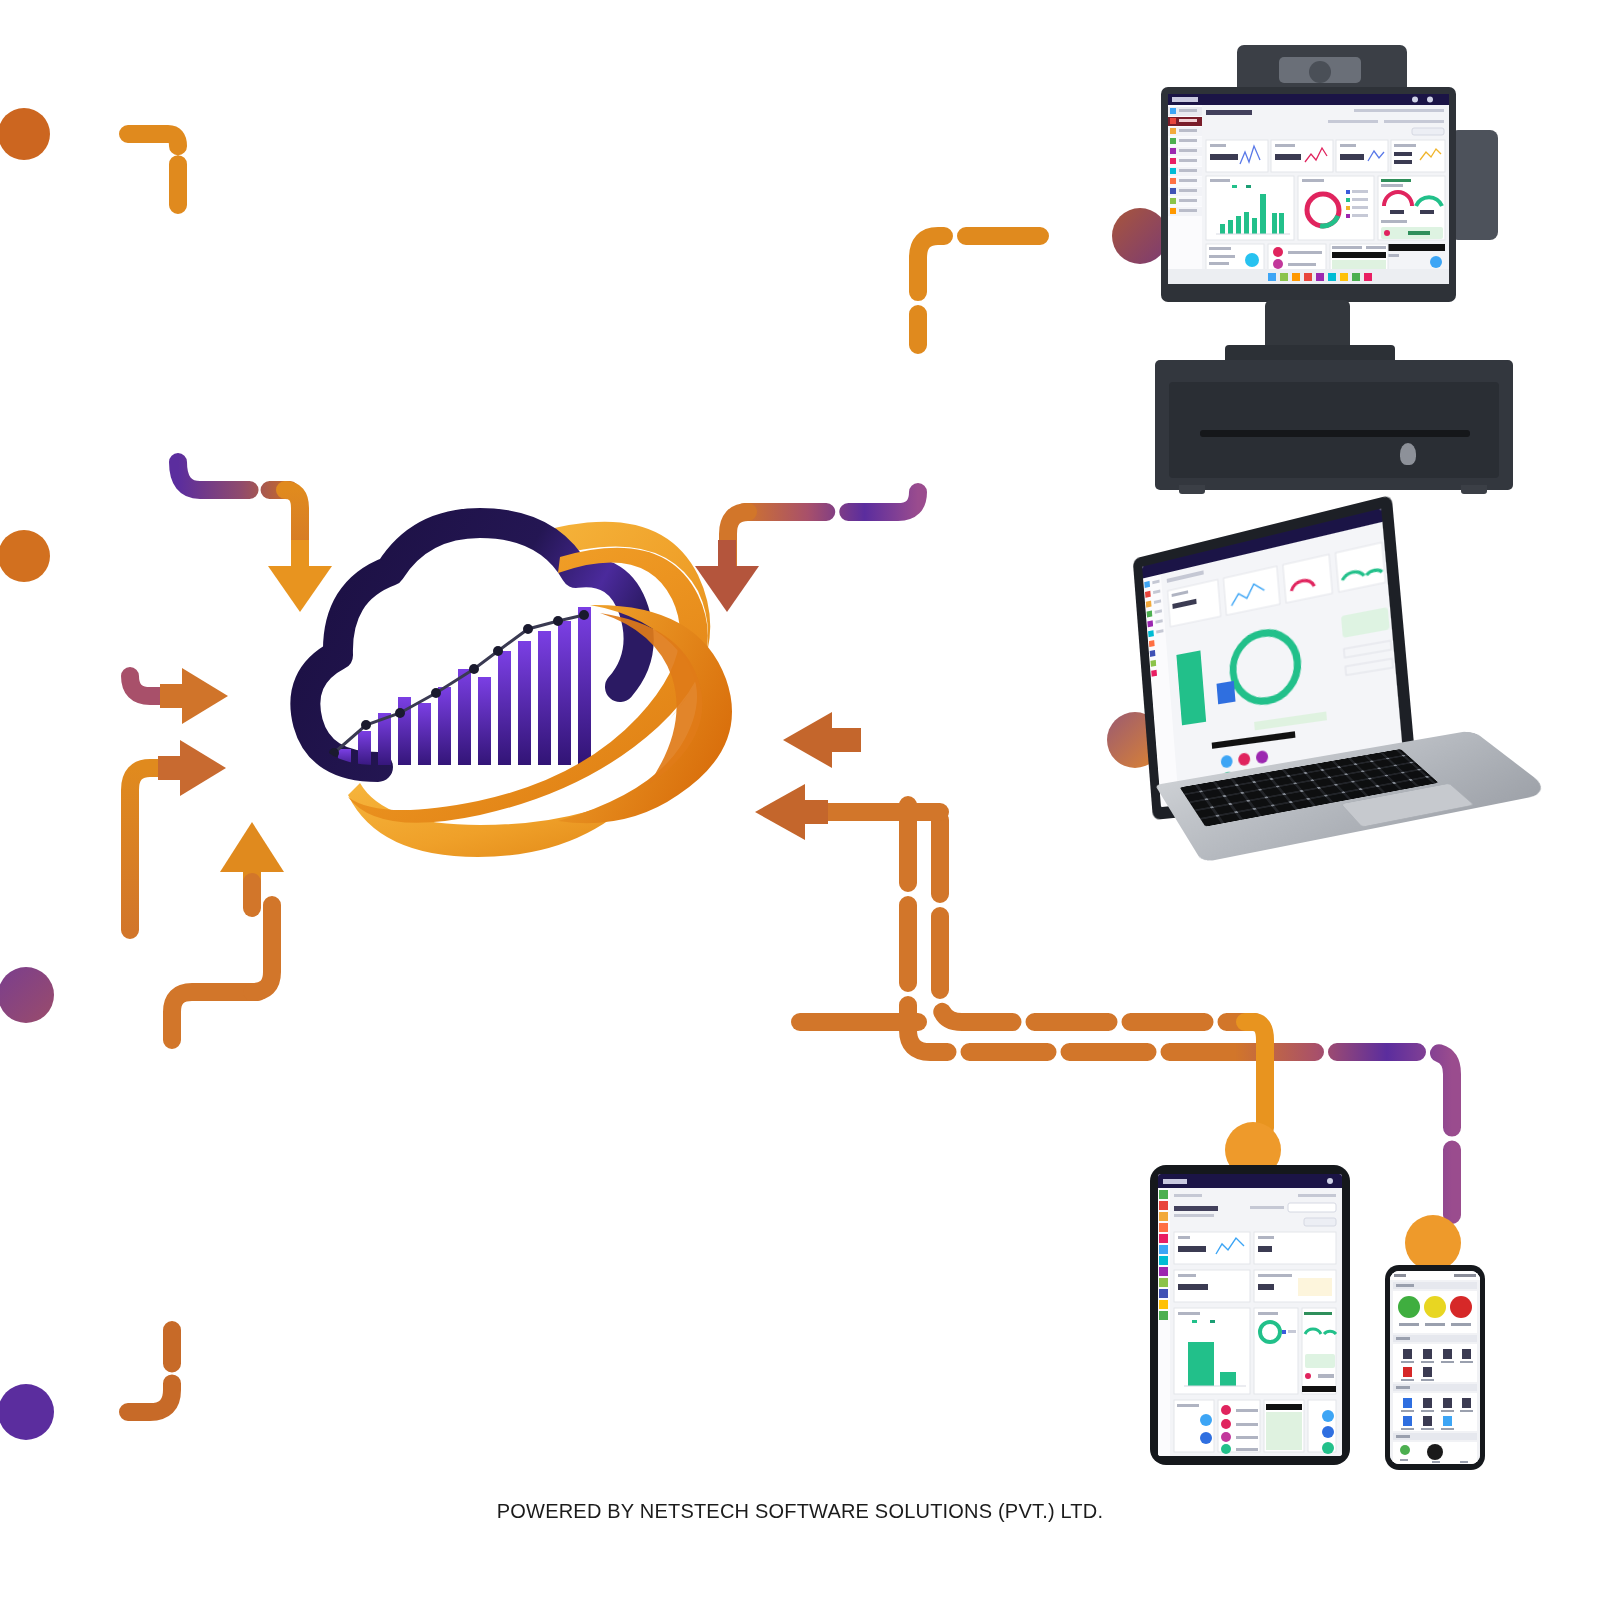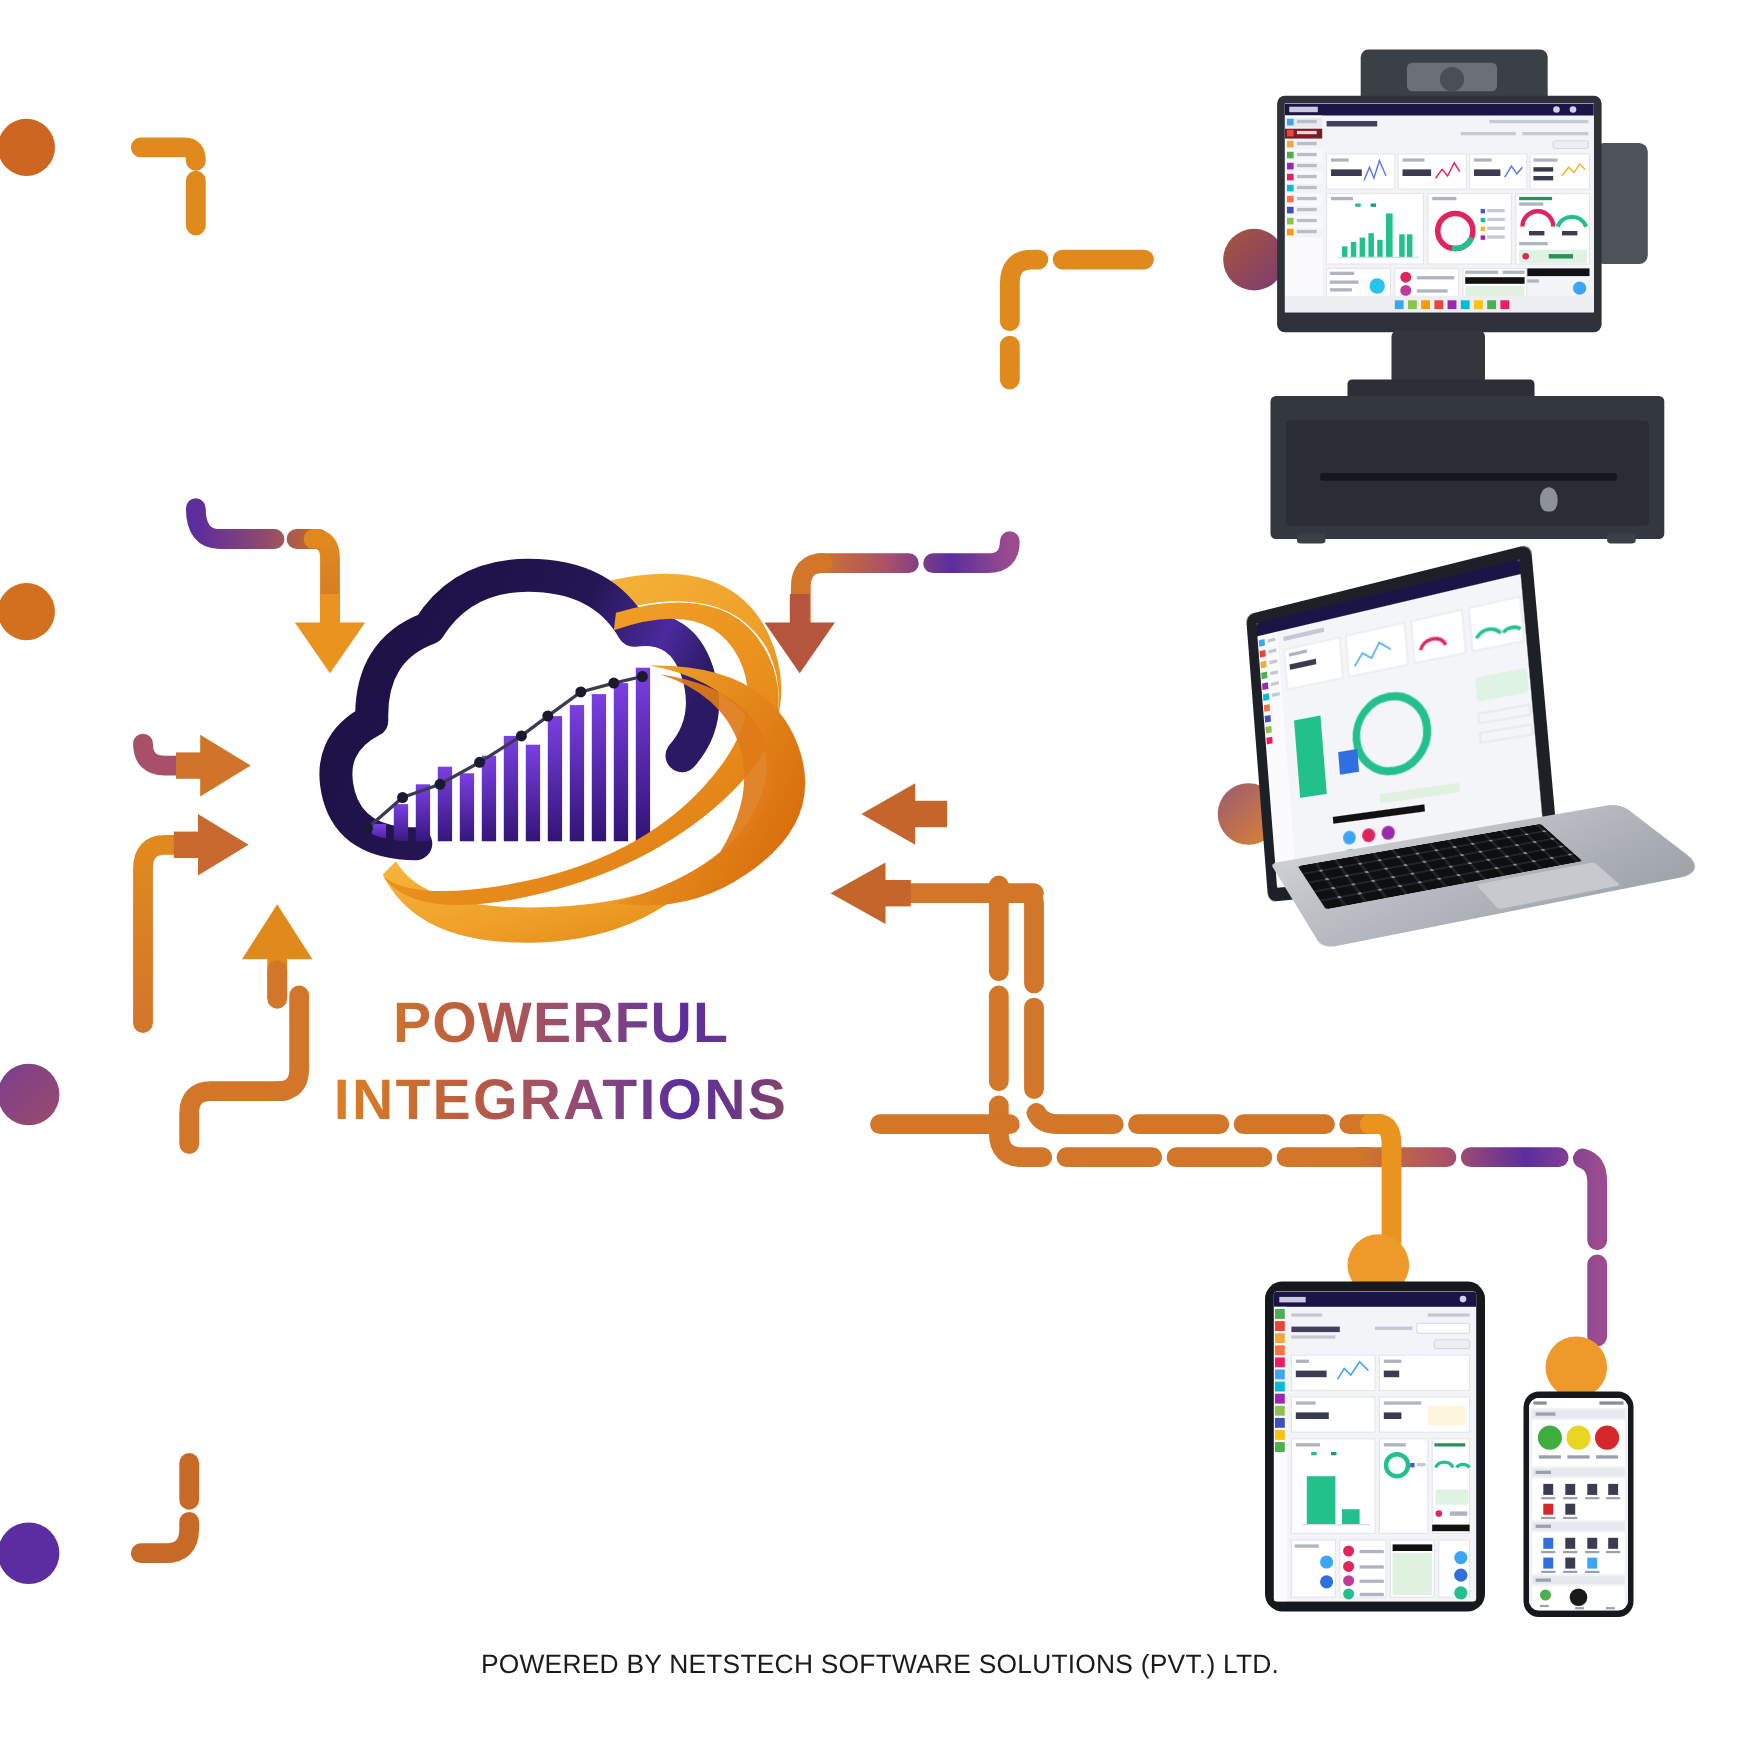--- a/index.html
+++ b/index.html
@@ -12,21 +12,21 @@
   .title-wrap{position:absolute;left:250px;top:895px;width:520px;height:150px;
               text-align:center;}
   .title-line{font-size:52px;font-weight:bold;letter-spacing:1px;line-height:70px;
               background:linear-gradient(90deg,#E8891C 0%,#D2762A 18%,#B85A43 36%,
                          #8E4A7A 55%,#5B2D9E 72%,#7A3E76 86%,#C06A2E 100%);
               -webkit-background-clip:text;background-clip:text;color:transparent;
               -webkit-text-fill-color:transparent;white-space:nowrap;}
   .title-line.l2{letter-spacing:2px;}
 
   .footer{position:absolute;left:0;top:1500px;width:1600px;text-align:center;
-          font-size:24px;color:#1b1b1b;letter-spacing:0.2px;}
+          font-size:20px;color:#1b1b1b;letter-spacing:0.2px;}
 
   
   .device{position:absolute;}
 
   
   #pos{left:1155px;top:45px;width:360px;height:450px;}
   .pos-cam{position:absolute;left:82px;top:0;width:170px;height:48px;
            background:#3b3f46;border-radius:7px 7px 3px 3px;}
   .pos-cam:after{content:"";position:absolute;left:42px;top:12px;width:82px;height:26px;
            background:#6a6f78;border-radius:5px;}
@@ -297,24 +297,20 @@
       <path d="M332 92 Q436 62 470 130 Q502 196 430 262
                Q360 326 252 350 Q150 372 120 332 Q152 356 250 336
                Q352 314 410 252 Q470 188 444 134 Q416 78 330 108 Z" fill="url(#ribbonFront)"></path>
       <path d="M362 140 Q470 138 498 214 Q522 282 450 330
                Q398 366 330 356 Q420 330 452 282 Q486 228 452 188 Q420 150 362 140 Z" fill="url(#ribbonFold)"></path>
       <path d="M372 148 Q452 160 470 214 Q490 272 420 320
                Q460 262 444 212 Q428 166 372 148 Z" fill="#E07B18" opacity="0.92"></path>
     </svg>
   </div>
 
-  <div class="title-wrap">
-    <div class="title-line">POWERFUL</div>
-    <div class="title-line l2">INTEGRATIONS</div>
-  </div>
 
   <div class="device" id="pos">
     <div class="pos-cam"></div>
     <div class="pos-sidebox"></div>
     <div class="pos-bezel"></div>
     <div class="pos-screen">
       <svg viewBox="0 0 281 190" width="281" height="190">
         <rect x="0" y="0" width="281" height="190" fill="#f3f4f7"></rect>
         <rect x="0" y="0" width="281" height="11" fill="#1b1446"></rect>
         <rect x="4" y="3" width="26" height="5" fill="#c9c9e0"></rect>

